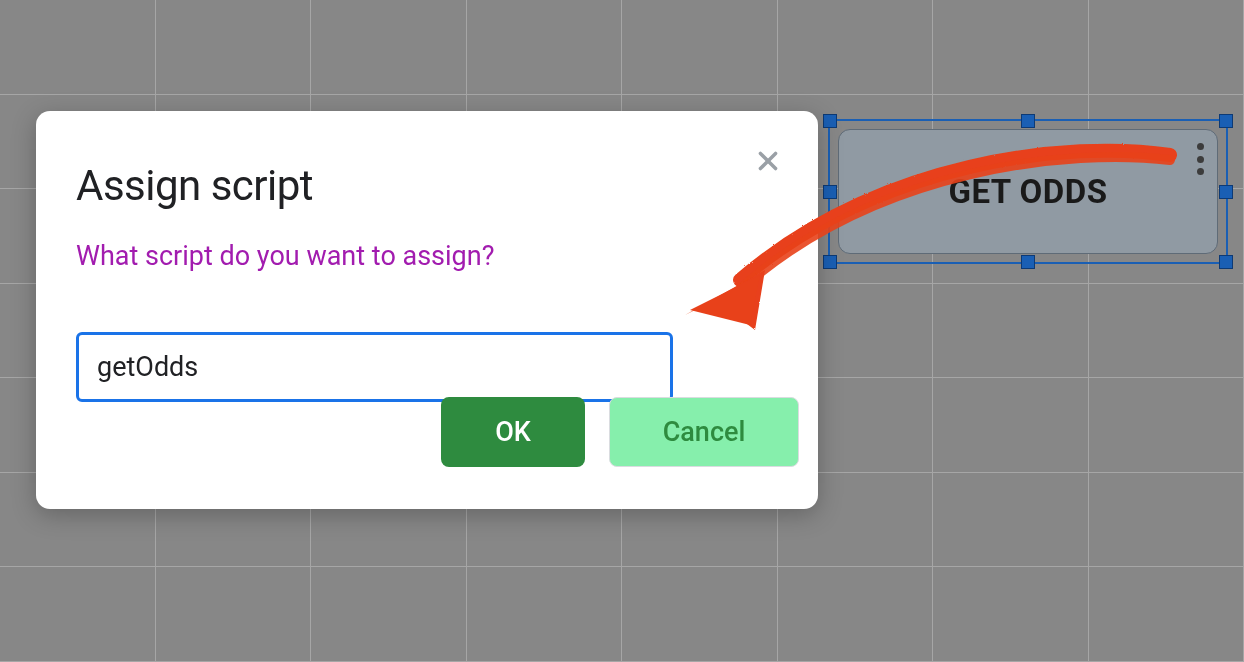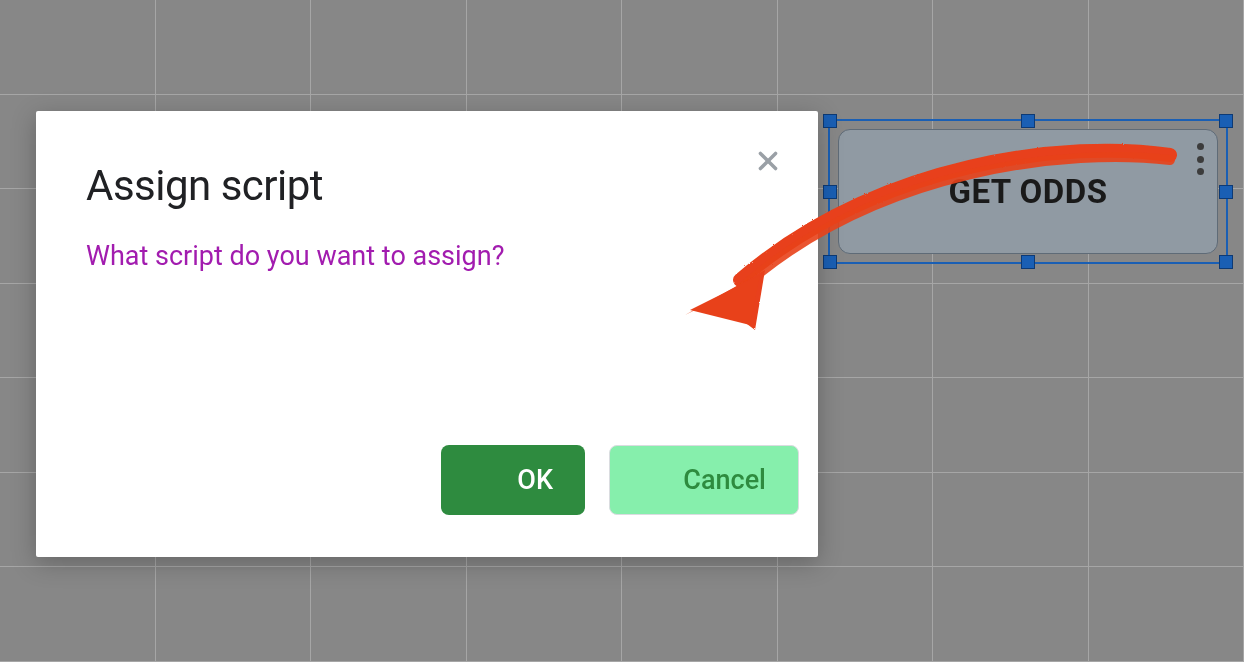--- a/index.html
+++ b/index.html
@@ -52,25 +52,25 @@
     display: flex; flex-direction: column; justify-content: space-between; align-items: center;
   }
   .more-dots span {
     width: 7px; height: 7px; border-radius: 50%; background: #3c3c3c;
   }
 
   
   .dialog {
     position: absolute;
     left: 36px; top: 111px;
-    width: 782px; height: 446px;
+    width: 782px; height: 398px;
     background: #fff;
-    border-radius: 2px;
+    border-radius: 14px;
     box-shadow: 0 6px 24px rgba(0,0,0,0.25);
-    padding: 50px 52px 40px 50px;
+    padding: 50px 52px 40px 40px;
   }
   .dlg-title {
     font-size: 42px; font-weight: 400; color: #202124; letter-spacing: -0.5px;
     margin-bottom: 30px;
   }
   .dlg-sub {
     font-size: 27px; color: #a21caf; font-weight: 400;
     margin-bottom: 60px;
   }
   .dlg-close {
@@ -95,21 +95,21 @@
   .dlg-actions {
     position: absolute; bottom: 42px;
     display: flex; gap: 24px;
     left: 405px;
   }
   .btn {
     height: 70px; min-width: 144px;
     padding: 0 32px;
     border-radius: 8px;
     font-size: 27px; font-weight: 500;
-    display: flex; align-items: center; justify-content: flex-end;
+    display: flex; align-items: center; justify-content: center;
     cursor: pointer;
     font-family: inherit;
   }
   .btn-ok {
     background: #2e8b3f; color: #fff; border: none;
   }
   .btn-cancel {
     background: #86efac; color: #2e8b3f; border: 1px solid #dadce0;
     min-width: 190px;
   }
@@ -203,20 +203,21 @@
 
 <div class="dialog">
   <div class="dlg-close">
     <svg viewBox="0 0 24 24" fill="none" stroke="currentColor" stroke-width="3.2" stroke-linecap="round">
       <line x1="5" y1="5" x2="19" y2="19"></line>
         <line x1="19" y1="5" x2="5" y2="19"></line>
     </svg>
   </div>
   <h1 class="dlg-title">Assign script</h1>
   <p class="dlg-sub">What script do you want to assign?</p>
+  <input class="script-input" type="text" value="getOdds" style="">
   <div class="dlg-actions">
     <button class="btn btn-ok">
       <span>OK</span>
     </button>
     <button class="btn btn-cancel">
       <span>Cancel</span>
     </button>
   </div>
 </div>
 

